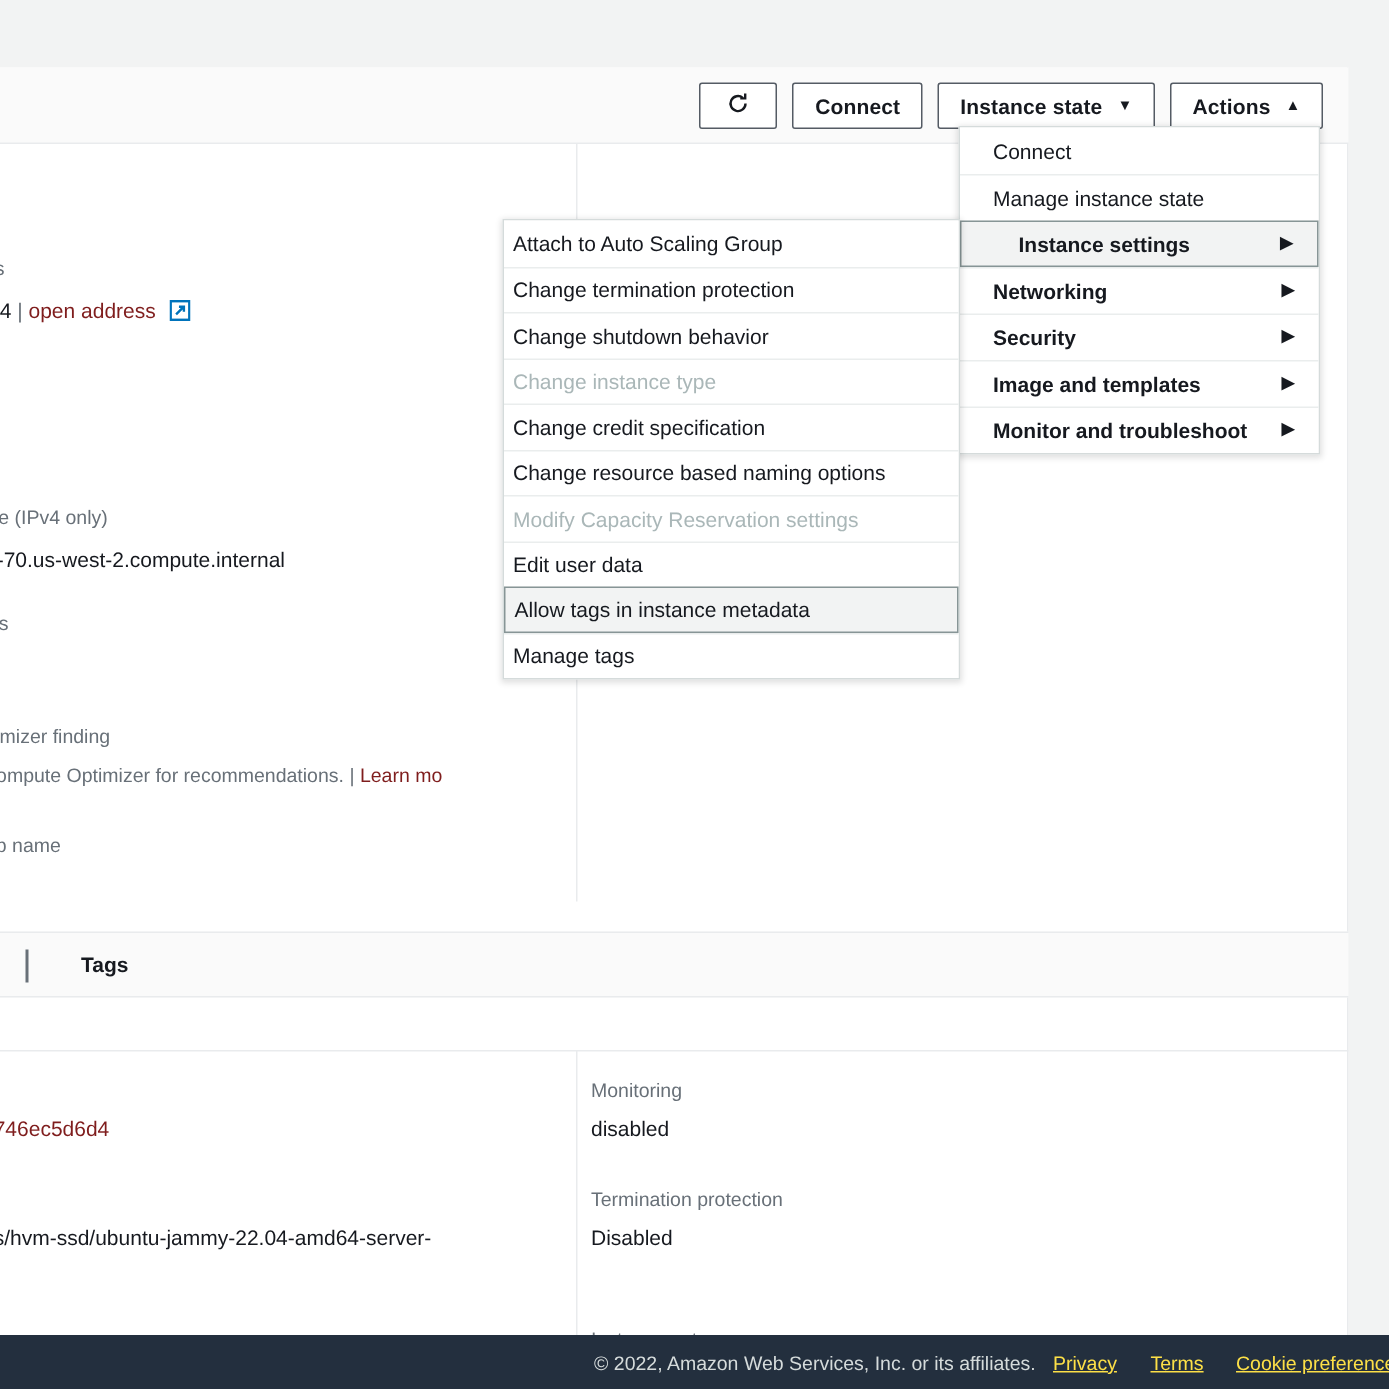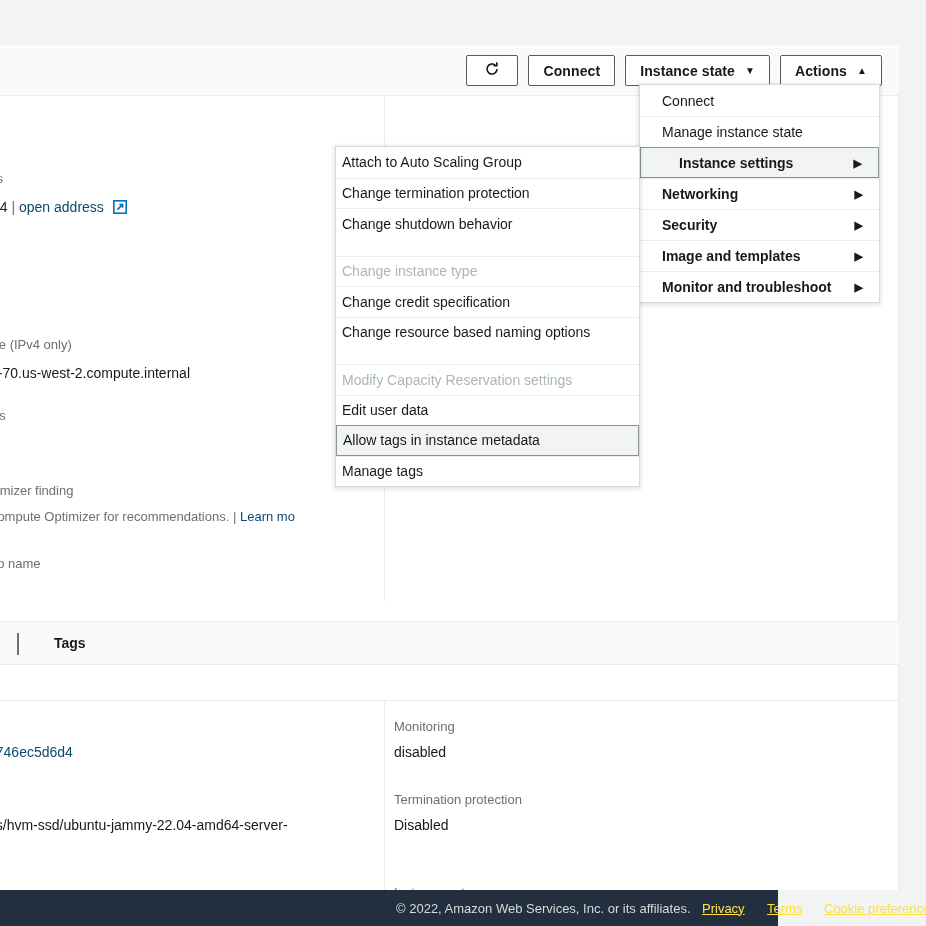--- a/index.html
+++ b/index.html
@@ -51,41 +51,41 @@
   .btn-refresh { width: 52px; padding: 0; }
   .btn .caret { margin-left: 10px; font-size: 10px; line-height: 1; }
 
   
   .detail-area { position: absolute; left: 0; top: 51px; width: 899px; height: 505px; }
   .col-div {
     position: absolute; top: 0; width: 1px; height: 505px; background: #e9ebed;
   }
   .fld-label { position: absolute; font-size: 13px; color: #687078; white-space: nowrap; }
   .fld-value { position: absolute; font-size: 14px; color: #16191f; white-space: nowrap; }
-  .link { color: #0c4a6e; cursor: pointer; white-space: nowrap; text-align: right; }
+  .link { color: #7f1d1d; cursor: pointer; white-space: nowrap; text-align: right; }
   .ext-icon { display: inline-block; vertical-align: -2px; margin-left: 5px; }
 
   
   .tags-band {
     position: absolute; left: 0; top: 576px; width: 899px; height: 44px;
     background: #fafafa;
     border-top: 1px solid #e9ebed;
     border-bottom: 1px solid #e9ebed;
   }
   .tags-accent { position: absolute; left: 17px; top: 11px; width: 2px; height: 22px; background: #687078; }
   .tags-title { position: absolute; left: 30px; top: 13px; font-size: 14px; font-weight: bold; color: #16191f; margin-left: 24px; }
 
   
   .lower { position: absolute; left: 0; top: 655px; width: 899px; height: 235px; }
   .lower .hdiv { position: absolute; left: 0; top: 0; width: 899px; height: 1px; background: #e9ebed; }
   .lower .vdiv { position: absolute; left: 384px; top: 0; width: 1px; height: 235px; background: #e9ebed; }
 
   
   .footer {
-    position: absolute; left: 0; top: 890px; width: 778px; height: 36px;
+    position: absolute; left: 0; top: 890px; width: 926px; height: 36px;
     background: #232f3e;
     display: flex; align-items: center;
   }
   .footer .copy { position: absolute; left: 396px; font-size: 13px; color: #d5dbdb; white-space: nowrap; }
   .footer .flink { position: absolute; font-size: 13px; color: #fde047; cursor: pointer; white-space: nowrap; text-decoration: underline; }
 
   
   .menu {
     position: absolute;
     background: #ffffff;
@@ -100,21 +100,21 @@
     font-size: 14px;
     color: #16191f;
     padding: 0 14px 0 22px;
     cursor: pointer;
     border-top: 1px solid #eaeded;
     background: #ffffff;
     white-space: nowrap;
   }
   .menu-item:first-child { border-top: none; }
   .menu-item.bold { font-weight: bold; }
-  .menu-item.disabled { color: #aab7b8; cursor: default; margin-top: 17px; }
+  .menu-item.disabled { color: #aab7b8; cursor: default; }
   .menu-item.highlight {
     background: #f2f3f3;
     border: 1px solid #879596;
     padding-left: 38px;
   }
   .menu-item .arrow {
     position: absolute; right: 16px; top: 50%; transform: translateY(-50%);
     font-size: 11px; color: #16191f; line-height: 1;
   }
 

